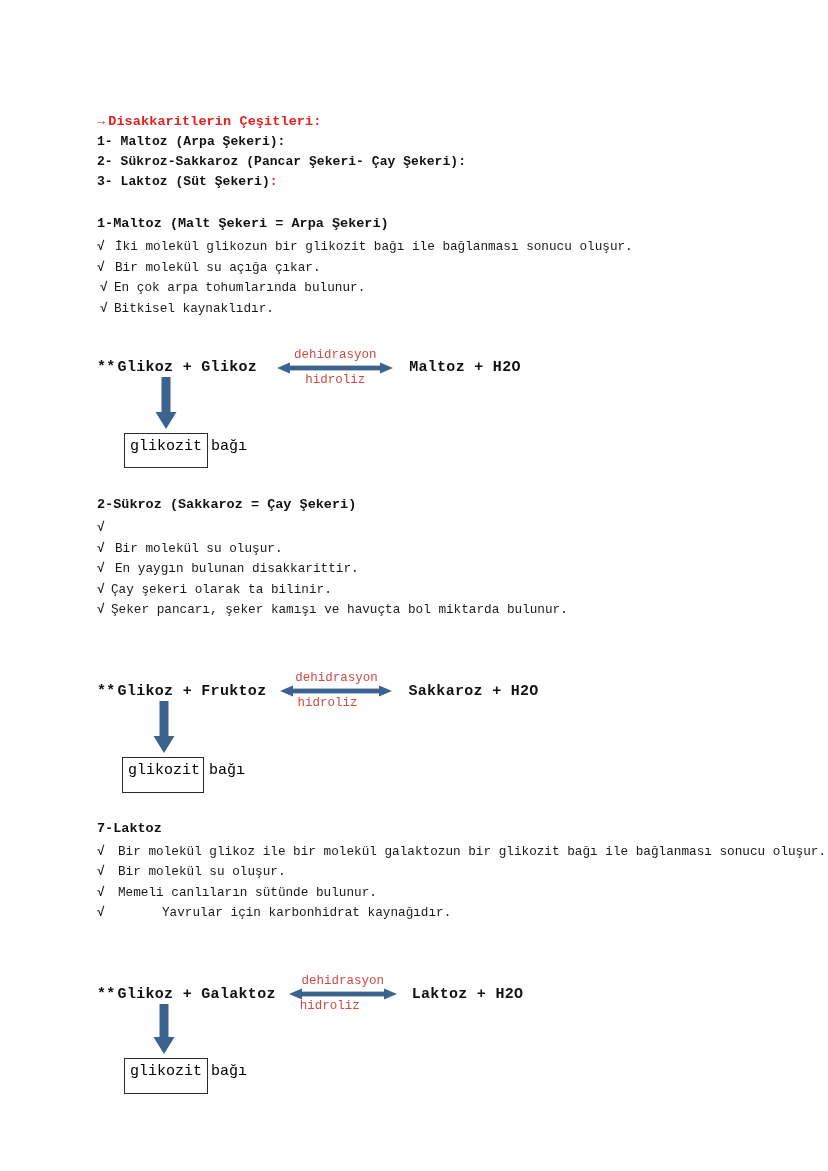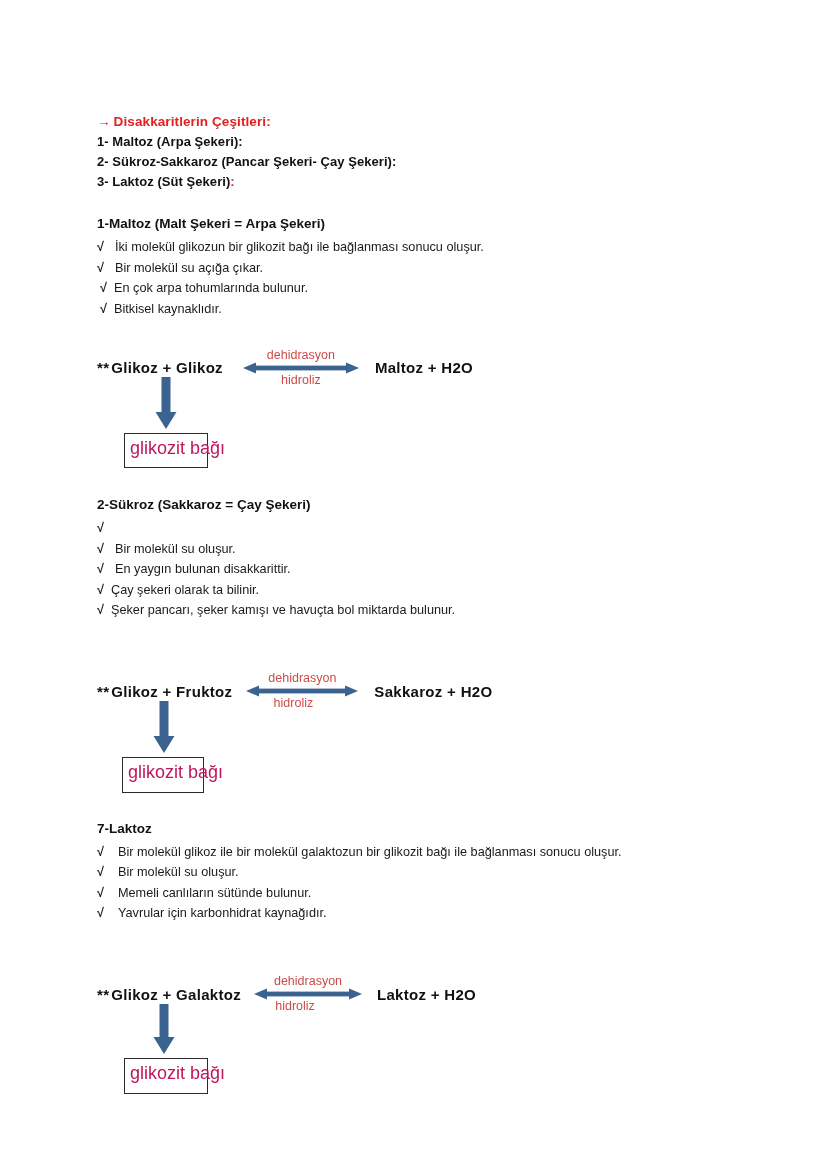--- a/index.html
+++ b/index.html
@@ -13,20 +13,21 @@
     position: relative;
     font-family: "Liberation Sans", sans-serif;
     color: #1a1a1a;
     overflow: hidden;
   }
 
   .page {
     position: absolute;
     inset: 0;
     background: #ffffff;
+    font-family: Liberation Mono, monospace;
   }
 
   .content {
     position: absolute;
     left: 97px;
     top: 112px;
     width: 660px;
   }
 
   
@@ -136,22 +137,22 @@
 
   .bond-box {
     position: absolute;
     background: #ffffff;
     border: 1.2px solid #2b2b2b;
     box-sizing: border-box;
     display: block;
   }
   .bond-box span {
     display: block;
-    font-size: 18px;
-    color: #be185d;
+    font-size: 15px;
+    color: #000000;
     padding-top: 4px;
     padding-left: 5px;
     white-space: nowrap;
   }
 
   .spacer-sm { height: 18px; }
   .spacer-md { height: 28px; }
   .spacer-lg { height: 40px; }
 </style>
 </head>
@@ -288,21 +289,21 @@
         <li class="ind0 gap1">
             <span class="tick">√</span>
             <span class="btext" style="padding-left:8px;">Bir molekül su oluşur.</span>
           </li>
         <li class="ind0 gap1">
             <span class="tick">√</span>
             <span class="btext" style="padding-left:8px;">Memeli canlıların sütünde bulunur.</span>
           </li>
         <li class="ind0 gap1">
             <span class="tick">√</span>
-            <span class="btext" style="padding-left:8px;">Yavrular için karbonhidrat kaynağıdır.</span>
+            <span class="btext" style="padding-left:8px;margin-left:44px;">Yavrular için karbonhidrat kaynağıdır.</span>
           </li>
       </ul>
 
       <div class="spacer-lg"></div>
 
       <div class="reaction">
         <div class="rx-row">
           <span class="rx-left"><span class="rx-stars">**</span><span>Glikoz  +  Galaktoz</span></span>
 
           <span class="rx-arrow-wrap" style="margin:0 15px 0 13px;">

